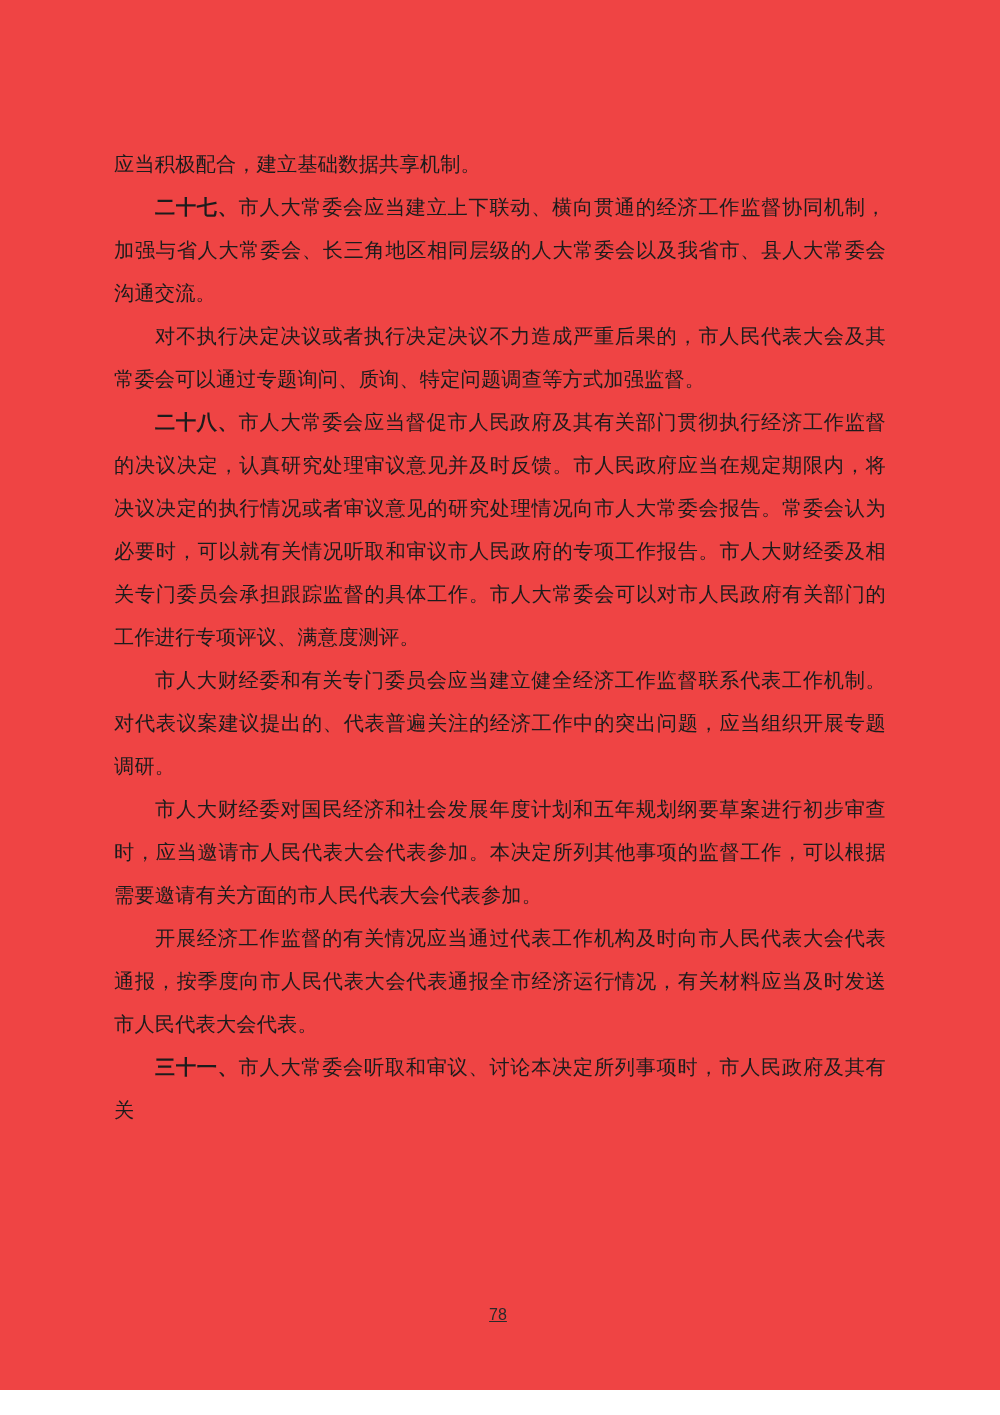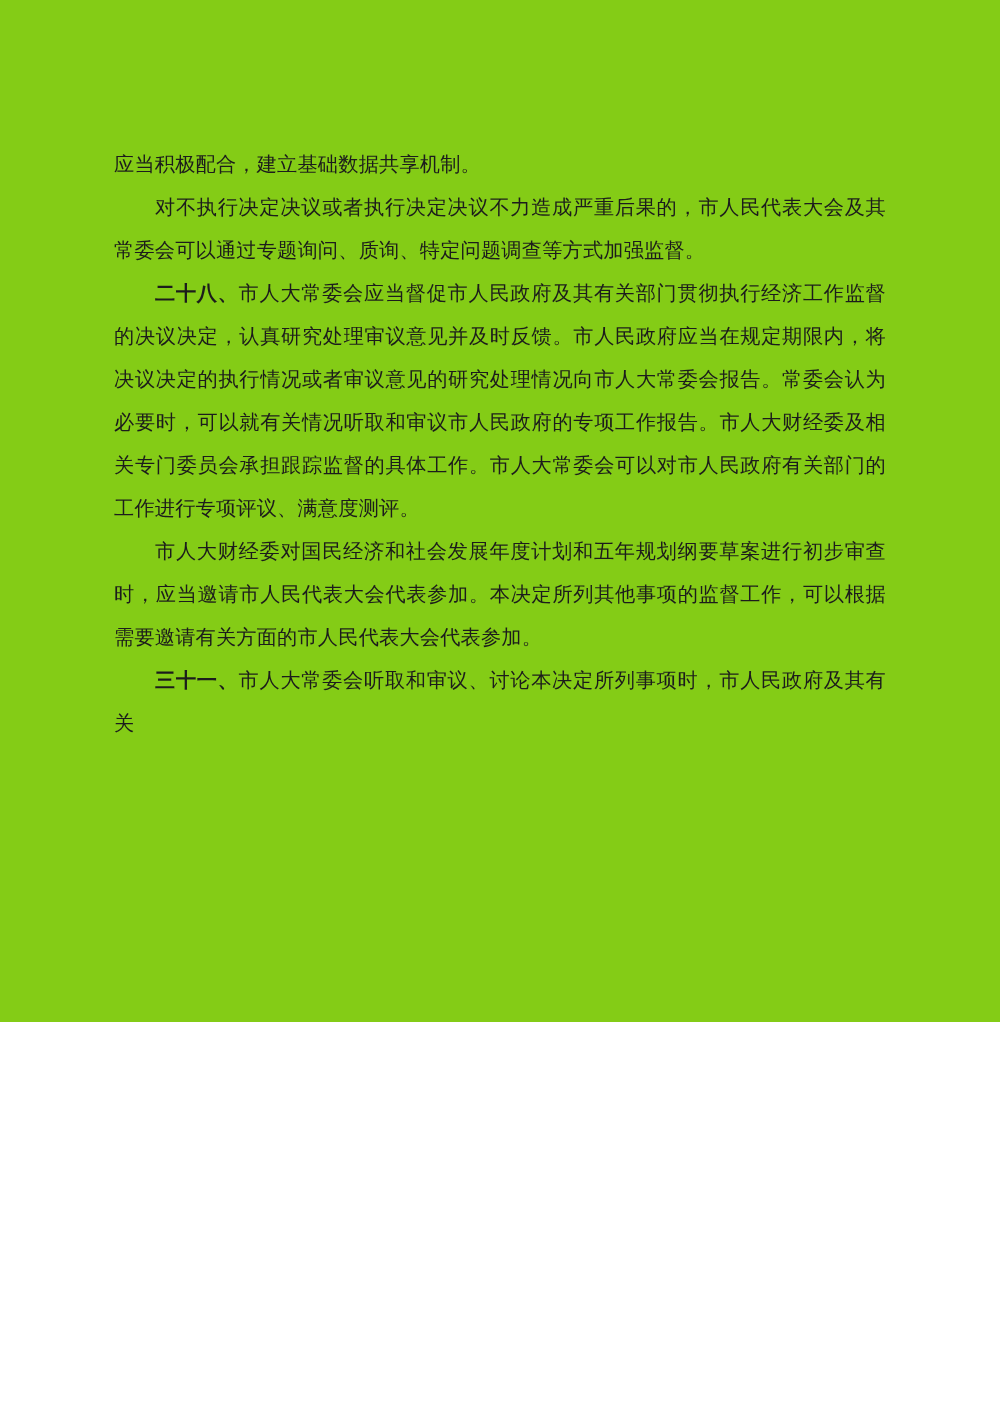--- a/index.html
+++ b/index.html
@@ -10,22 +10,22 @@
   body {
     width: 1000px;
     height: 1415px;
     position: relative;
     font-family: "Liberation Serif", "DejaVu Serif", serif;
     color: #1c1c1c;
   }
   .page {
     position: relative;
     width: 1000px;
-    height: 1022px;
-    background: #84cc16;
+    height: 1390px;
+    background: #ef4444;
     overflow: hidden;
   }
   .text-block {
     position: absolute;
     top: 143px;
     left: 114px;
     width: 772px;
   }
   .para {
     margin: 0;
@@ -55,29 +55,32 @@
   }
 </style>
 </head>
 <body>
 
 <div class="page">
   <div class="text-block">
 
     <p class="para"><span>应当积极配合，建立基础数据共享机制。</span></p>
 
+    <p class="para indent"><b class="clause-number">二十七、</b><span>市人大常委会应当建立上下联动、横向贯通的经济工作监督协同机制，加强与省人大常委会、长三角地区相同层级的人大常委会以及我省市、县人大常委会沟通交流。</span></p>
 
     <p class="para indent"><span>对不执行决定决议或者执行决定决议不力造成严重后果的，市人民代表大会及其常委会可以通过专题询问、质询、特定问题调查等方式加强监督。</span></p>
 
     <p class="para indent"><b class="clause-number">二十八、</b><span>市人大常委会应当督促市人民政府及其有关部门贯彻执行经济工作监督的决议决定，认真研究处理审议意见并及时反馈。市人民政府应当在规定期限内，将决议决定的执行情况或者审议意见的研究处理情况向市人大常委会报告。常委会认为必要时，可以就有关情况听取和审议市人民政府的专项工作报告。市人大财经委及相关专门委员会承担跟踪监督的具体工作。市人大常委会可以对市人民政府有关部门的工作进行专项评议、满意度测评。</span></p>
 
 
 
+    <p class="para indent"><span>市人大财经委和有关专门委员会应当建立健全经济工作监督联系代表工作机制。对代表议案建议提出的、代表普遍关注的经济工作中的突出问题，应当组织开展专题调研。</span></p>
 
     <p class="para indent"><span>市人大财经委对国民经济和社会发展年度计划和五年规划纲要草案进行初步审查时，应当邀请市人民代表大会代表参加。本决定所列其他事项的监督工作，可以根据需要邀请有关方面的市人民代表大会代表参加。</span></p>
 
+    <p class="para indent"><span>开展经济工作监督的有关情况应当通过代表工作机构及时向市人民代表大会代表通报，按季度向市人民代表大会代表通报全市经济运行情况，有关材料应当及时发送市人民代表大会代表。</span></p>
 
     <p class="para indent"><b class="clause-number">三十一、</b><span>市人大常委会听取和审议、讨论本决定所列事项时，市人民政府及其有关</span></p>
 
   </div>
 
   <div class="page-footer">78</div>
 </div>
 
 </body></html>

